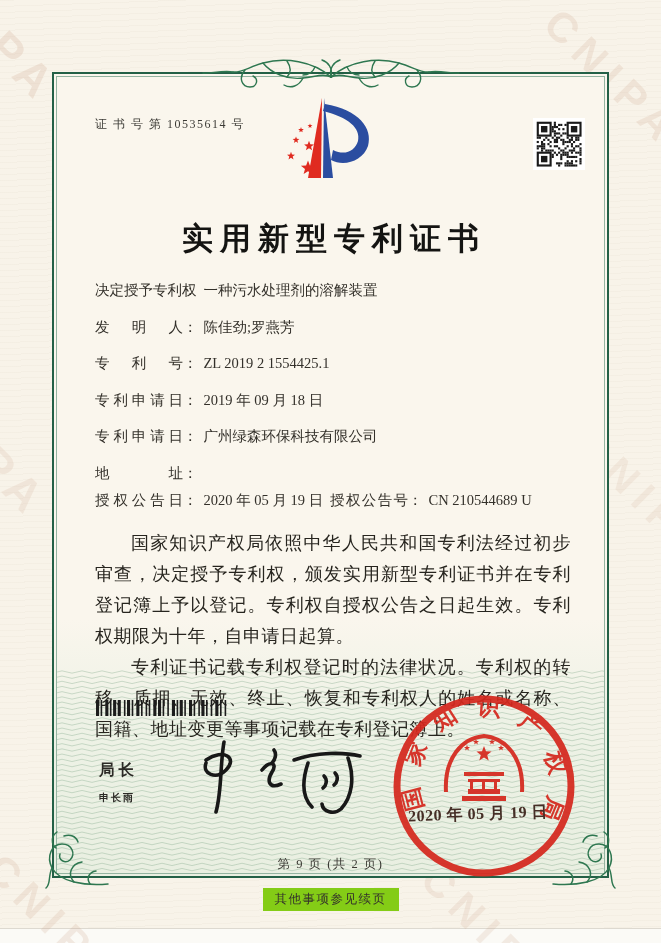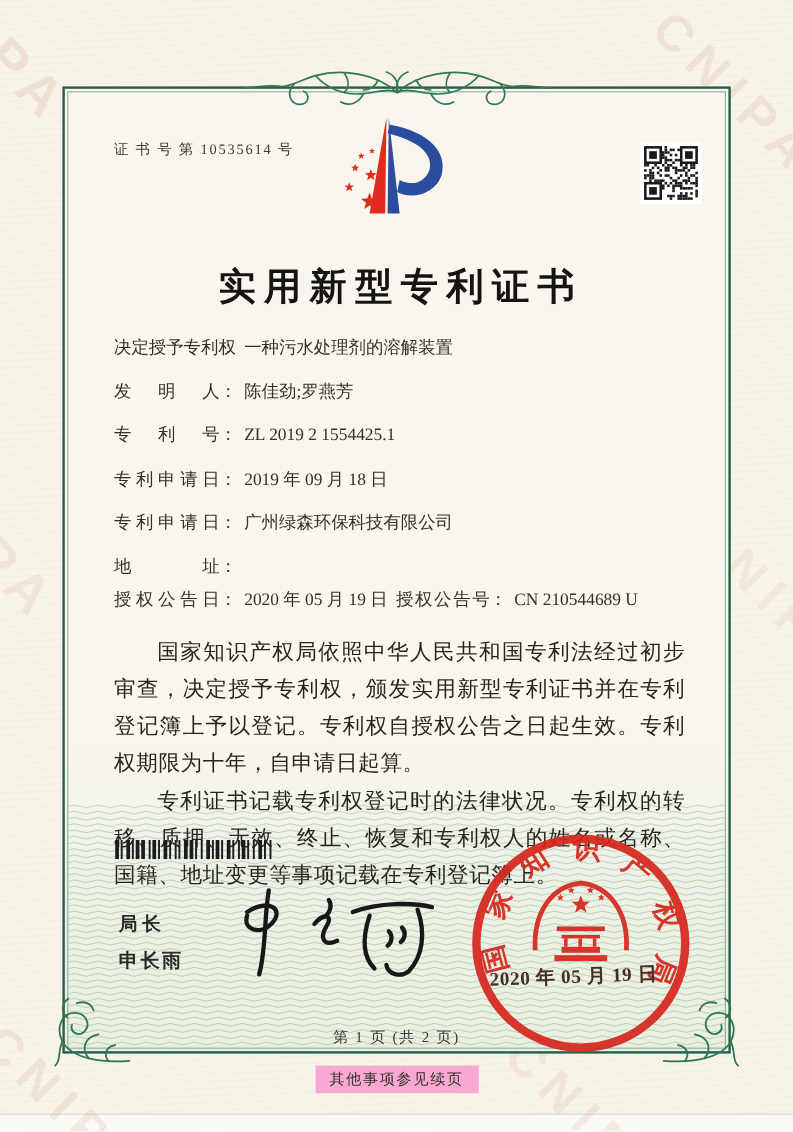--- a/index.html
+++ b/index.html
@@ -47,28 +47,28 @@
   .grant-right{position:absolute;left:235px;top:0;display:flex;}
   .grant-right .flabel{width:78px;min-width:78px;}
   .paras{margin-top:12px;}
   .paras p{margin:0;font-size:18px;line-height:31px;text-indent:2em;text-align:justify;
         letter-spacing:.5px;color:#27251f;}
   
   .barcode{position:absolute;left:41px;top:626px;z-index:3;}
   .sig-title{position:absolute;left:45px;top:686px;font-family:"Liberation Sans","DejaVu Sans",sans-serif;
         font-size:15.5px;font-weight:600;letter-spacing:4px;color:#2c2a26;z-index:3;}
   .sig-name{position:absolute;left:45px;top:717px;font-family:"Liberation Sans","DejaVu Sans",sans-serif;
-        font-size:16px;font-weight:600;letter-spacing:2px;color:#2c2a26;z-index:3;}
+        font-size:10px;font-weight:600;letter-spacing:2px;color:#2c2a26;z-index:3;}
   .sig-svg{position:absolute;left:140px;top:662px;z-index:3;}
   .seal{position:absolute;left:336px;top:618px;z-index:5;opacity:.93;}
   .seal-date{position:absolute;left:340px;top:730px;width:168px;text-align:center;font-size:16px;
         letter-spacing:.5px;color:#452e26;transform:rotate(-2deg);z-index:6;font-weight:bold;}
   .page-no{position:absolute;left:0;right:0;top:782px;text-align:center;font-size:12.5px;
         letter-spacing:1.5px;color:#3a3933;z-index:3;}
-  .note{position:absolute;left:50%;top:888px;transform:translateX(-50%);background:#f9a8d4;
+  .note{position:absolute;left:50%;top:888px;transform:translateX(-50%);background:#84cc16;
         padding:3px 12px;font-size:12.5px;letter-spacing:1.5px;color:#34322b;z-index:3;}
   .bottom-strip{position:absolute;left:0;right:0;bottom:0;height:14px;background:#fbfaf6;
         border-top:1px solid #ddd9d0;z-index:0;}
 </style>
 </head>
 <body>
 
 <div class="page">
 
   <div class="wm wm1">CNIPA</div>
@@ -442,18 +442,18 @@
             <polygon points="94.0,54.0 96.0,59.3 101.6,59.5 97.2,63.0 98.7,68.5 94.0,65.4 89.3,68.5 90.8,63.0 86.4,59.5 92.0,59.3 "></polygon>
             <polygon points="77.0,52.8 77.8,54.9 80.0,55.0 78.3,56.4 78.9,58.6 77.0,57.3 75.1,58.6 75.7,56.4 74.0,55.0 76.2,54.9 "></polygon>
             <polygon points="86.0,46.8 86.8,48.9 89.0,49.0 87.3,50.4 87.9,52.6 86.0,51.3 84.1,52.6 84.7,50.4 83.0,49.0 85.2,48.9 "></polygon>
             <polygon points="102.0,46.8 102.8,48.9 105.0,49.0 103.3,50.4 103.9,52.6 102.0,51.3 100.1,52.6 100.7,50.4 99.0,49.0 101.2,48.9 "></polygon>
             <polygon points="111.0,52.8 111.8,54.9 114.0,55.0 112.3,56.4 112.9,58.6 111.0,57.3 109.1,58.6 109.7,56.4 108.0,55.0 110.2,54.9 "></polygon>
           </g>
       </g>
     </svg>
     <div class="seal-date">2020 年 05 月 19 日</div>
 
-    <div class="page-no">第 1 页 (共 2 页)</div>
+    <div class="page-no">第 9 页 (共 2 页)</div>
   </div>
 
   <div class="note">其他事项参见续页</div>
   <div class="bottom-strip"></div>
 </div>
 
 </body></html>

